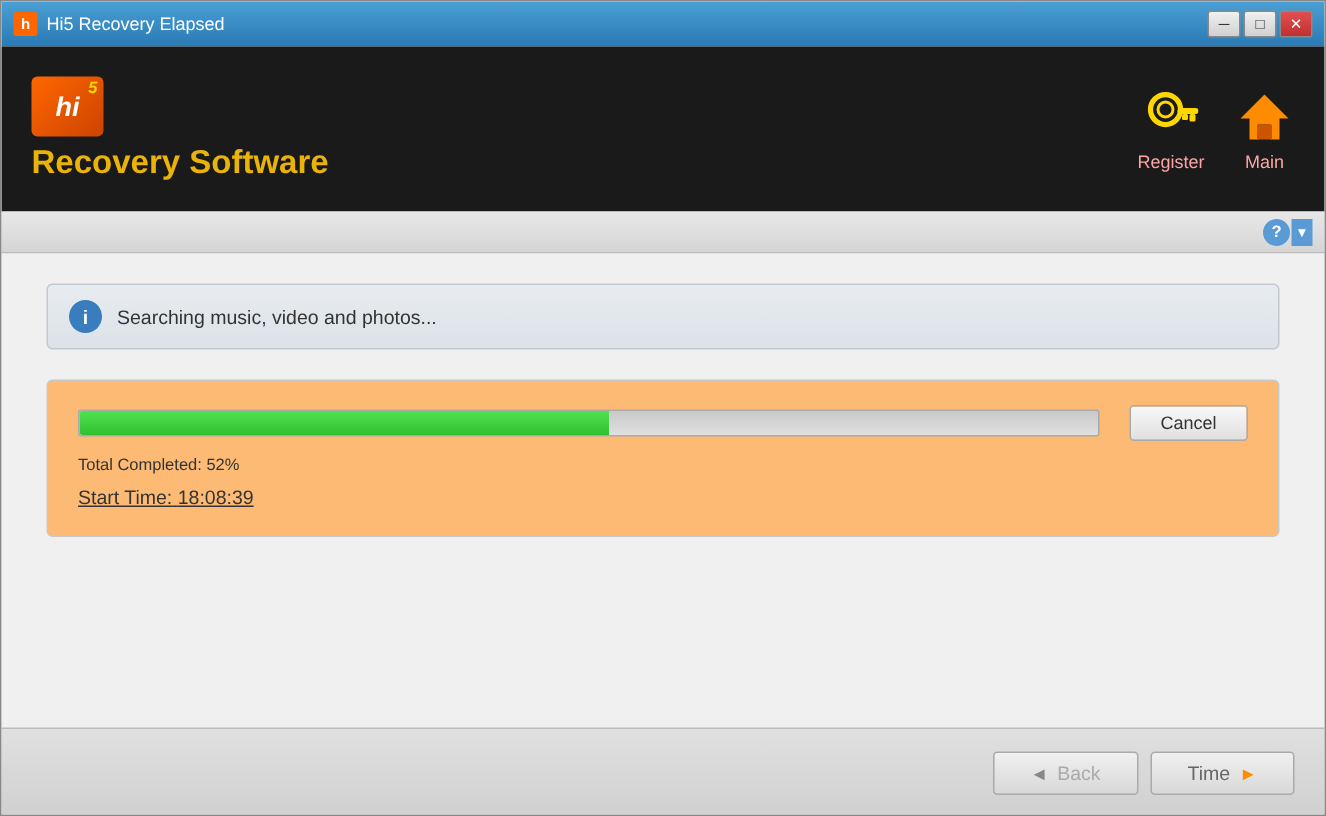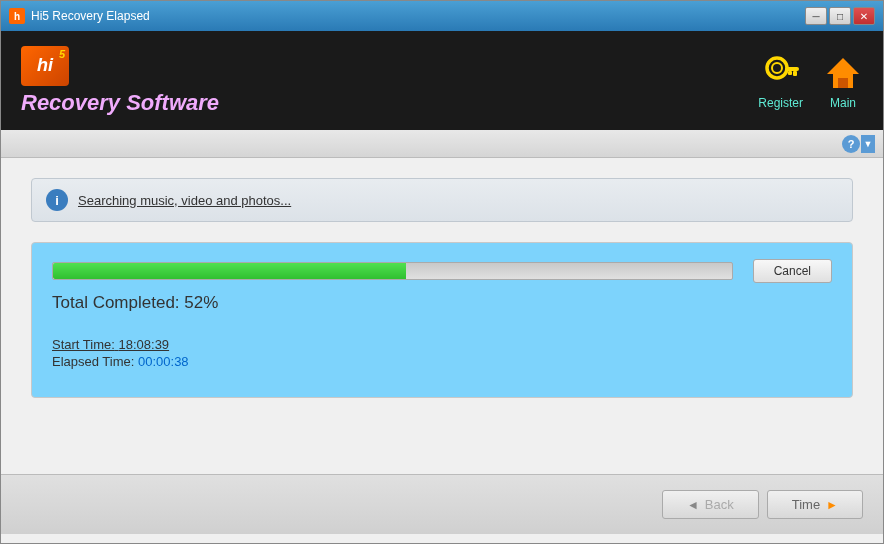--- a/index.html
+++ b/index.html
@@ -61,21 +61,21 @@
       cursor: pointer;
       color: #333;
     }
     .title-btn.close-btn {
       background: linear-gradient(to bottom, #e05050, #c03030);
       color: white;
     }
 
     
     #header {
-      height: 99px;
+      height: 110px;
       background: #1a1a1a;
       display: flex;
       align-items: center;
       justify-content: space-between;
       padding: 0 20px;
     }
     #logo-area {
       display: flex;
       flex-direction: column;
     }
@@ -96,24 +96,23 @@
     }
     #logo-badge::after {
       content: '5';
       position: absolute;
       top: 2px;
       right: 4px;
       font-size: 11px;
       color: #ffd700;
     }
     #app-title {
-      color: #f0abfc;
+      color: #eab308;
       font-size: 22px;
       font-weight: bold;
-      font-style: italic;
     }
     #header-nav {
       display: flex;
       gap: 20px;
       align-items: center;
     }
     .nav-btn {
       display: flex;
       flex-direction: column;
       align-items: center;
@@ -121,21 +120,21 @@
       cursor: pointer;
     }
     .nav-btn-icon {
       width: 40px;
       height: 40px;
       display: flex;
       align-items: center;
       justify-content: center;
     }
     .nav-btn-label {
-      color: #5eead4;
+      color: #fca5a5;
       font-size: 12px;
     }
 
     
     .key-svg { width: 36px; height: 36px; }
     .home-svg { width: 36px; height: 36px; }
 
     
     #toolbar {
       height: 28px;
@@ -199,26 +198,25 @@
       font-size: 13px;
       font-weight: bold;
       display: flex;
       align-items: center;
       justify-content: center;
       flex-shrink: 0;
     }
     #info-text {
       color: #333;
       font-size: 13px;
-      text-decoration: underline;
     }
 
     
     #progress-area {
-      background: #7dd3fc;
+      background: #fdba74;
       border: 1px solid #c8c8c8;
       border-radius: 4px;
       padding: 16px 20px;
       position: relative;
     }
     #progress-row {
       display: flex;
       align-items: center;
       gap: 20px;
       margin-bottom: 10px;
@@ -244,22 +242,22 @@
       border: 1px solid #aaa;
       border-radius: 3px;
       font-size: 12px;
       color: #333;
       cursor: pointer;
       white-space: nowrap;
       flex-shrink: 0;
     }
     #total-completed {
       color: #333;
-      font-size: 17px;
-      margin-bottom: 24px;
+      font-size: 11px;
+      margin-bottom: 8px;
     }
     #start-time {
       color: #333;
       font-size: 13px;
       margin-bottom: 2px;
       text-decoration: underline;
     }
     #elapsed-time {
       color: #333;
       font-size: 13px;
@@ -368,24 +366,20 @@
       <div id="progress-bar-container">
         <div id="progress-bar-fill" style="width: 52%;"></div>
       </div>
       <button id="cancel-btn">Cancel</button>
     </div>
     <div id="total-completed">Total Completed: 52%</div>
     <div id="start-time">
       <span>Start Time:</span>
       <span>18:08:39</span>
     </div>
-    <div id="elapsed-time">
-      <span>Elapsed Time:</span>
-      <span id="elapsed-time-value" style="color: rgb(0, 102, 204);">00:00:38</span>
-    </div>
   </div>
 </div>
 
 <div id="footer">
   <button class="nav-footer-btn disabled">
     <span class="arrow-left">◄</span>
     <span>Back</span>
   </button>
   <button class="nav-footer-btn next-btn">
     <span>Time</span>

